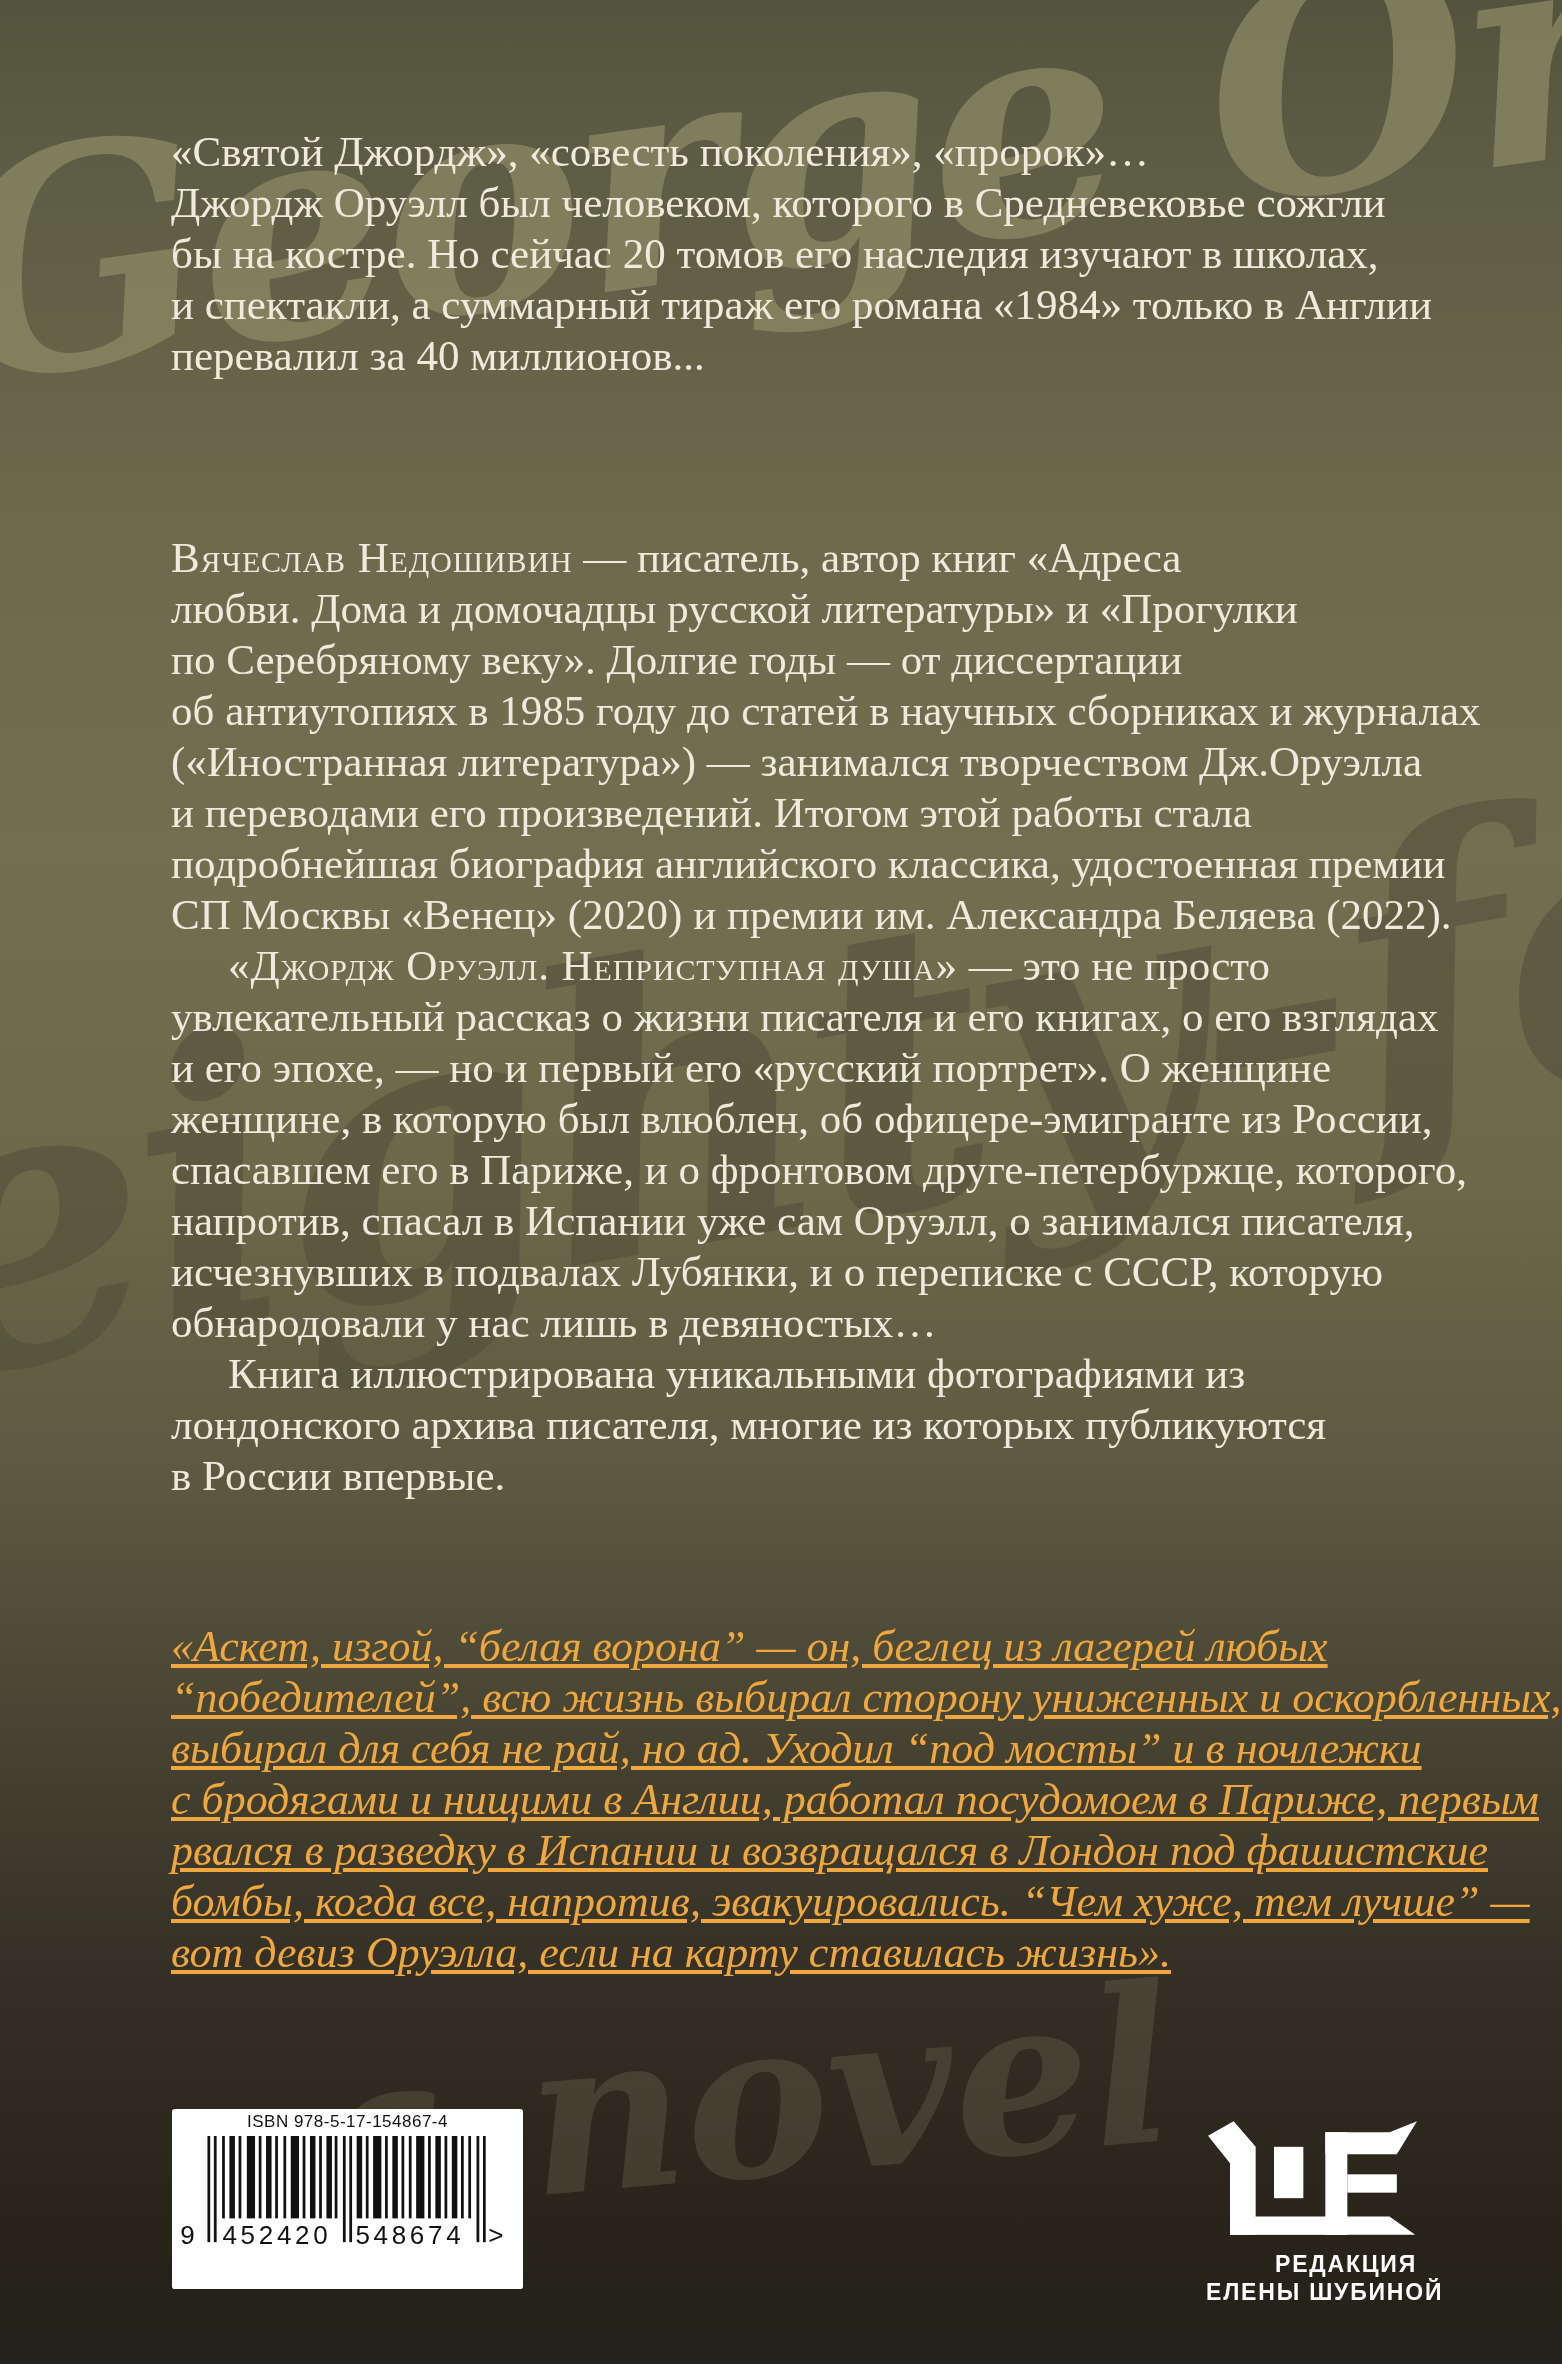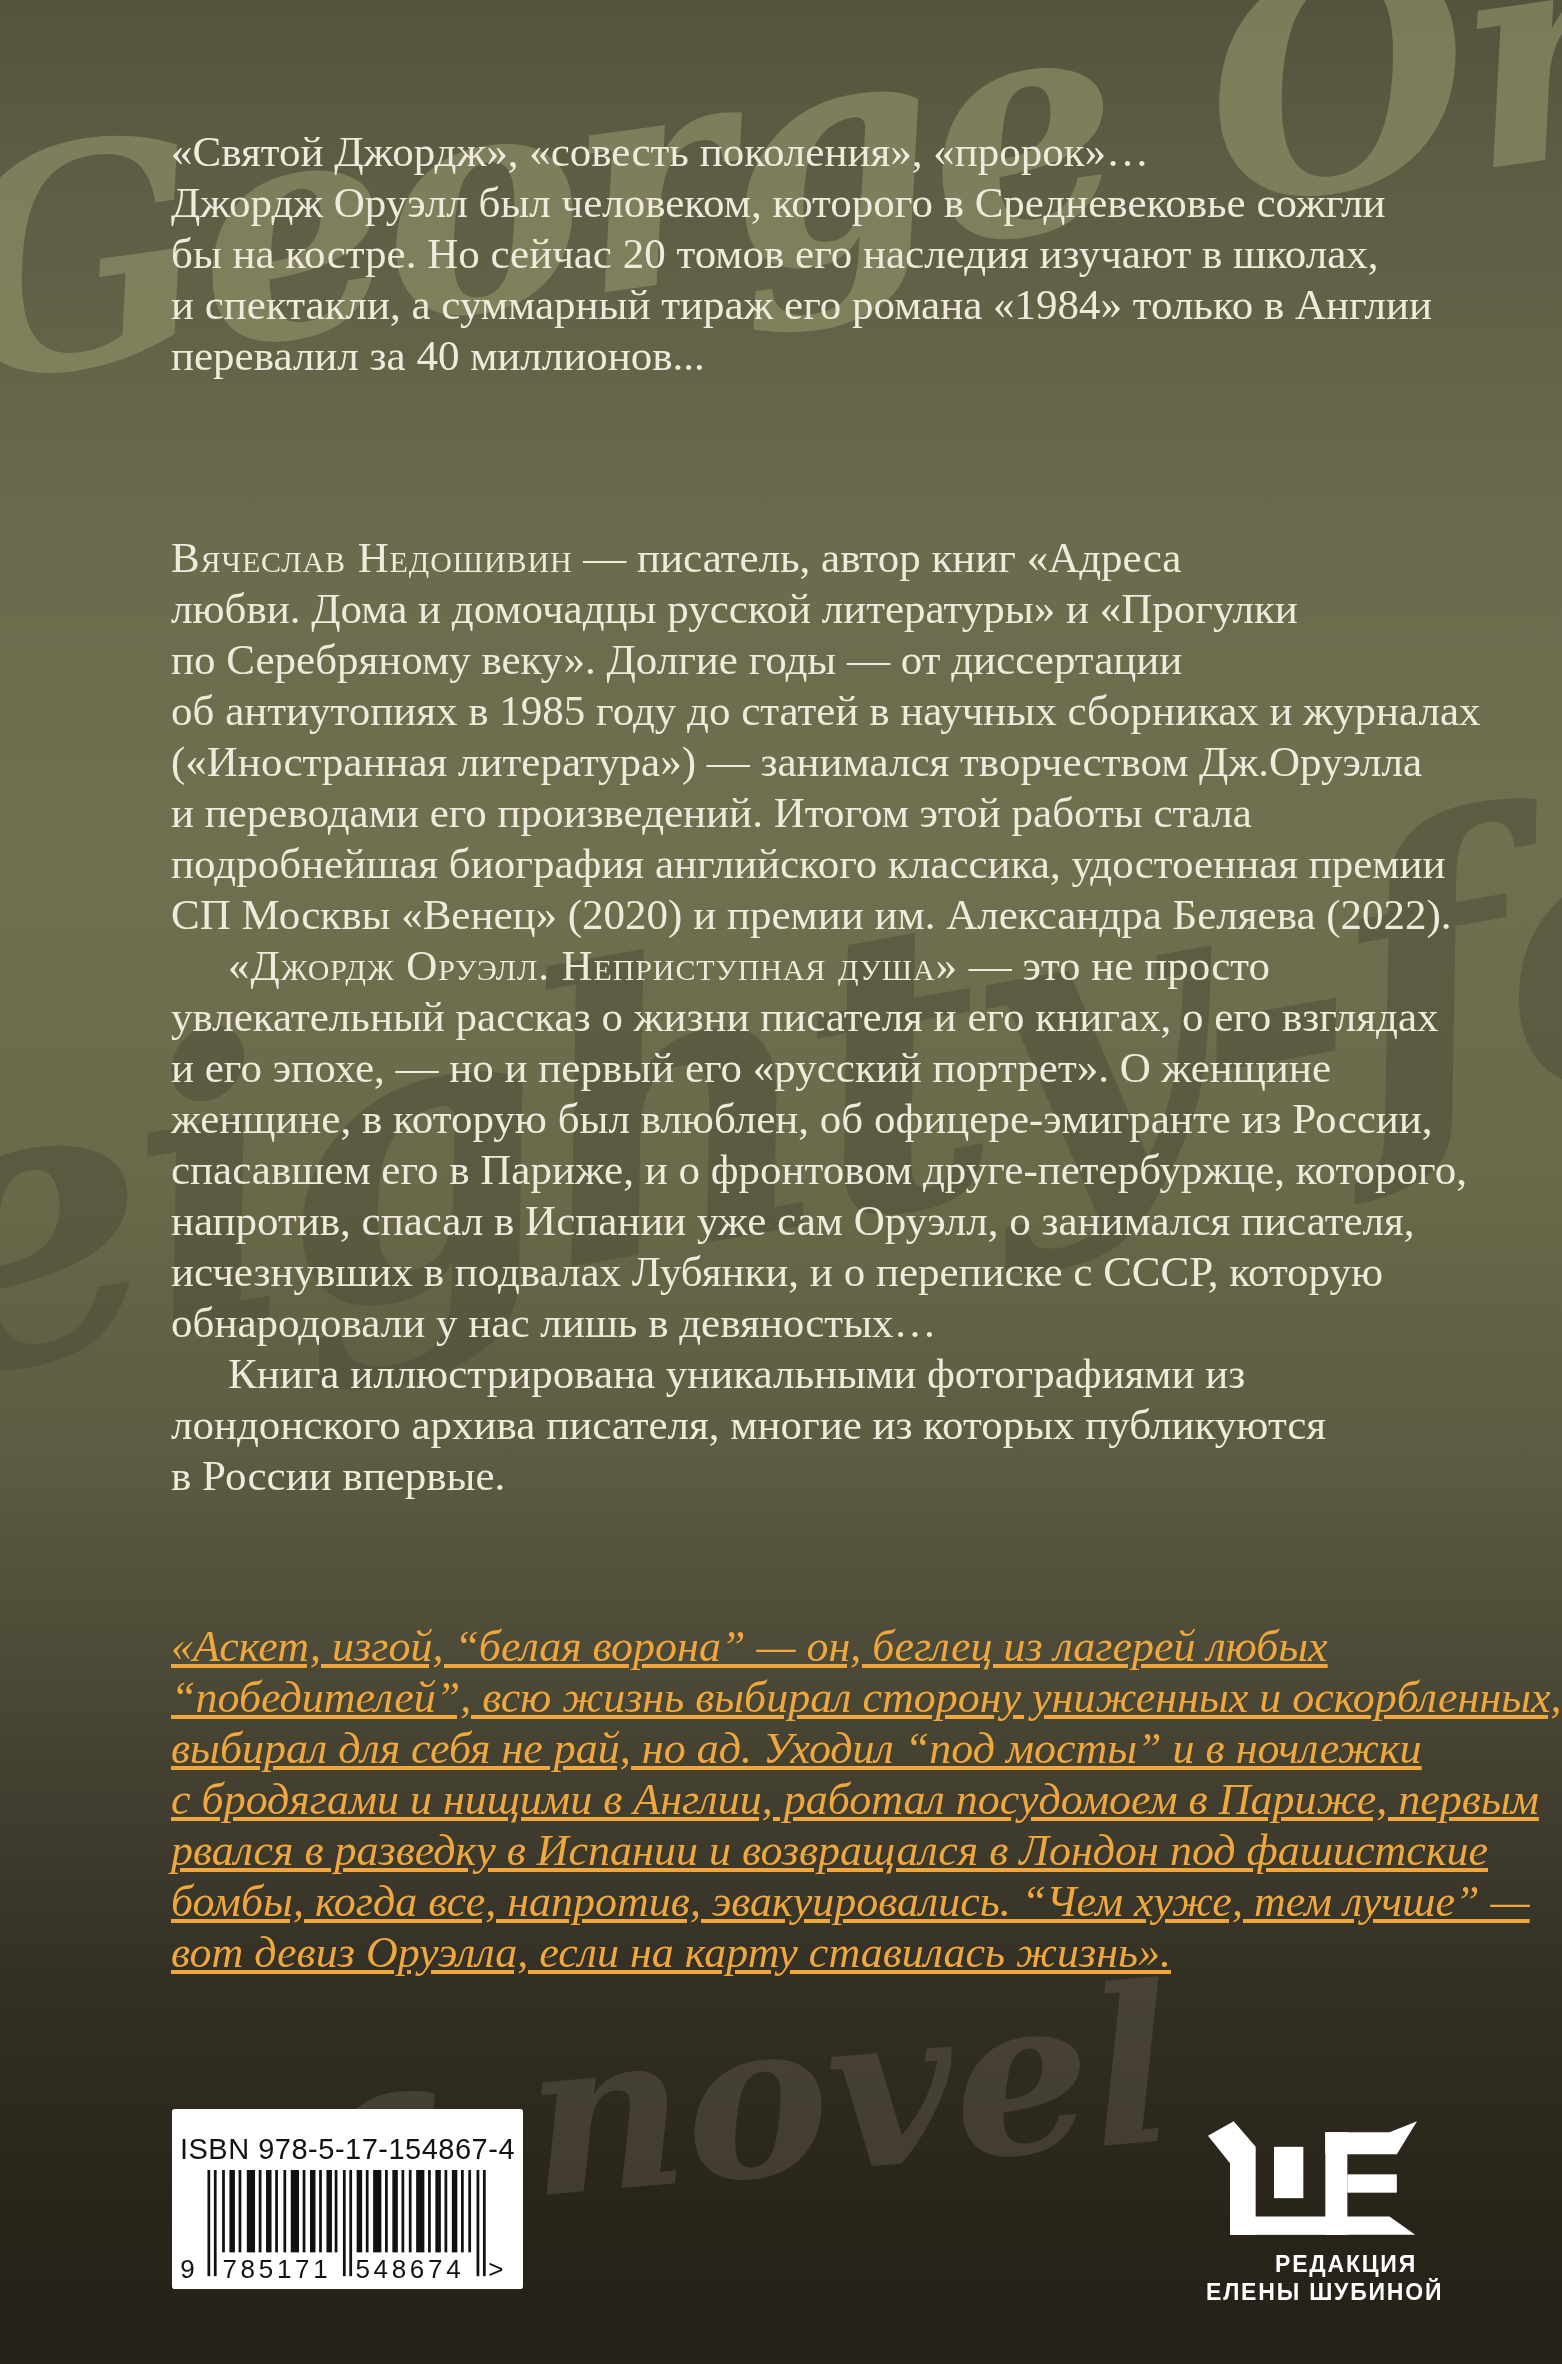--- a/index.html
+++ b/index.html
@@ -70,22 +70,22 @@
     position:absolute;
     left:172px;top:2109px;
     width:351px;height:180px;
     background:#ffffff;
     border-radius:2.8px;
     color:#111111;
     font-family:"Liberation Sans", sans-serif;
     text-align:center;
   }
   .isbn-text{
-    padding-top:24px;
-    font-size:29px;
+    padding-top:3px;
+    font-size:17px;
     letter-spacing:0.5px;
     white-space:nowrap;
   }
   .bars{display:block;margin:3.7px auto 0 auto;}
   .digits{
     display:flex;
     justify-content:space-between;
     align-items:flex-end;
     padding:0 13px 0 5.5px;
     margin-top:-24px;
@@ -199,21 +199,21 @@
         <rect x="253" y="0" width="3" height="90"></rect>
           <rect x="261" y="0" width="6" height="90"></rect>
         <rect x="271" y="0" width="3" height="90"></rect>
           <rect x="279" y="0" width="6" height="90"></rect>
         <rect x="289" y="0" width="3" height="90"></rect>
           <rect x="297" y="0" width="3" height="90"></rect>
       </g>
     </svg>
     <div class="digits">
       <span>9</span>
-      <span>785171</span>
+      <span>452420</span>
       <span>548674</span>
       <span>&gt;</span>
     </div>
   </div>
 
   <div class="publisher">
     <svg width="209" height="114" viewBox="0 0 228 124">
       <g fill="#ffffff">
 
         <path d="M0 16 L28 0 L52 28 L52 124 L24 124 L24 46 Z"></path>

